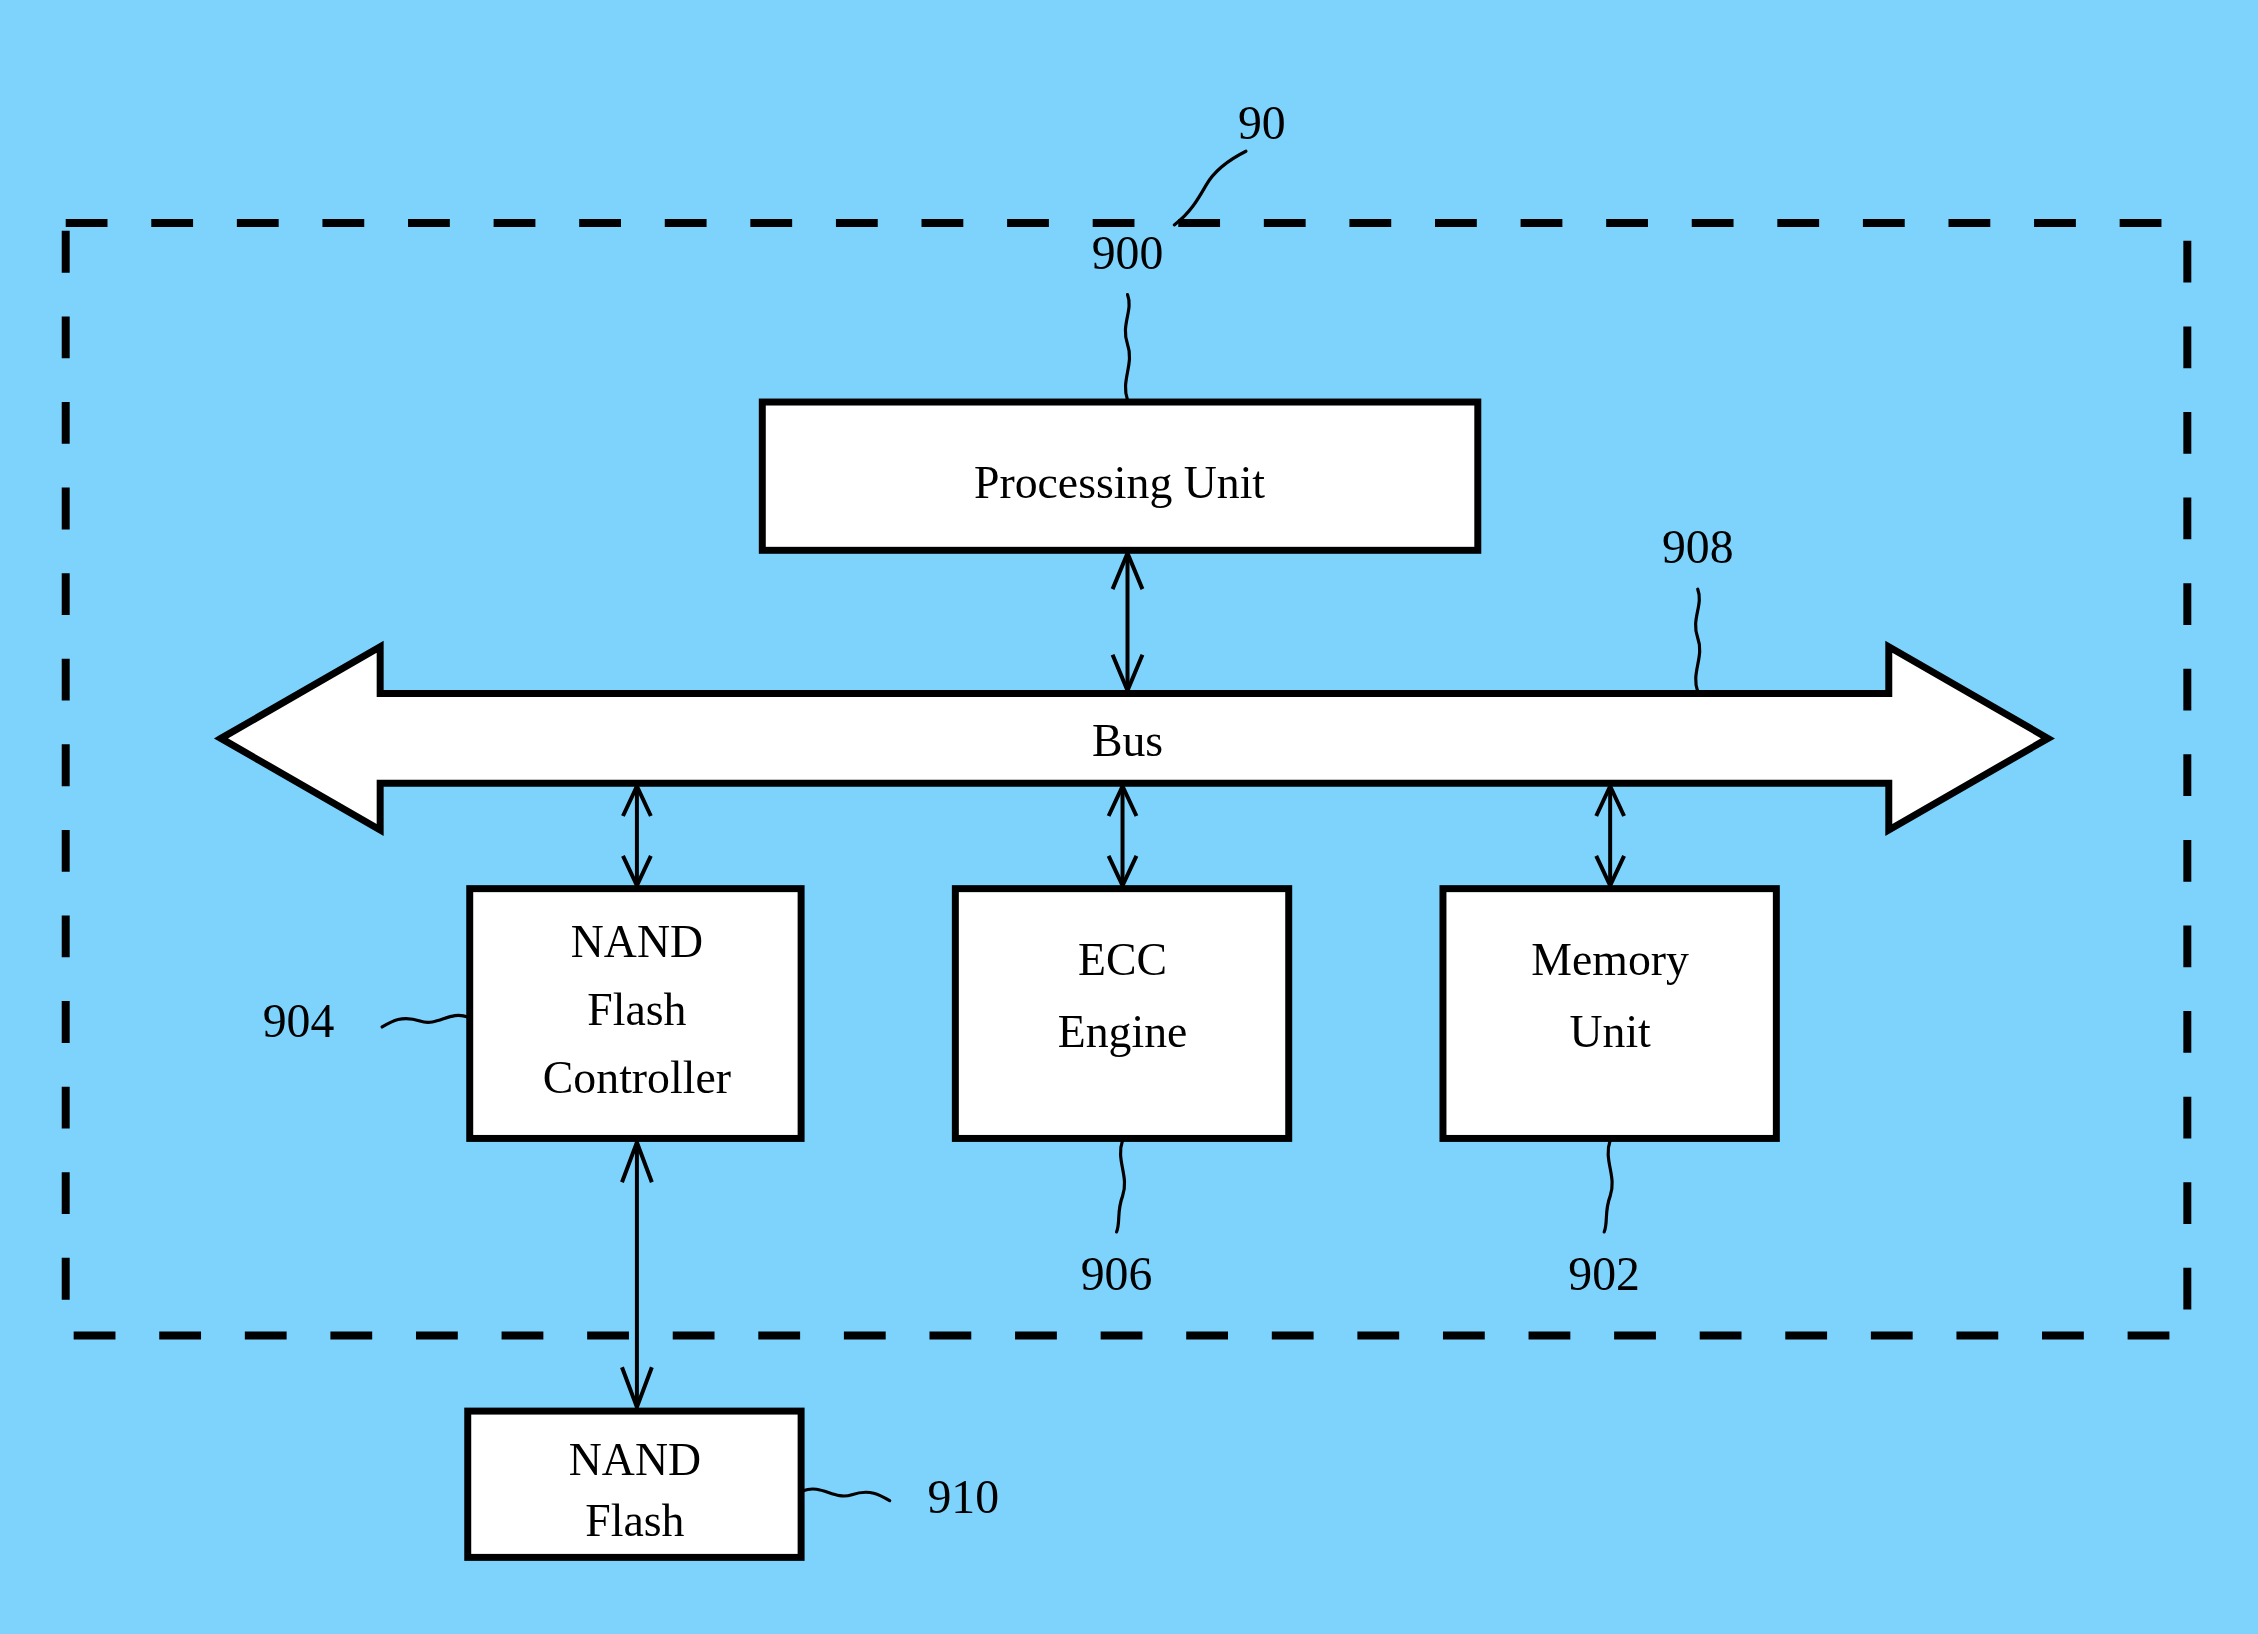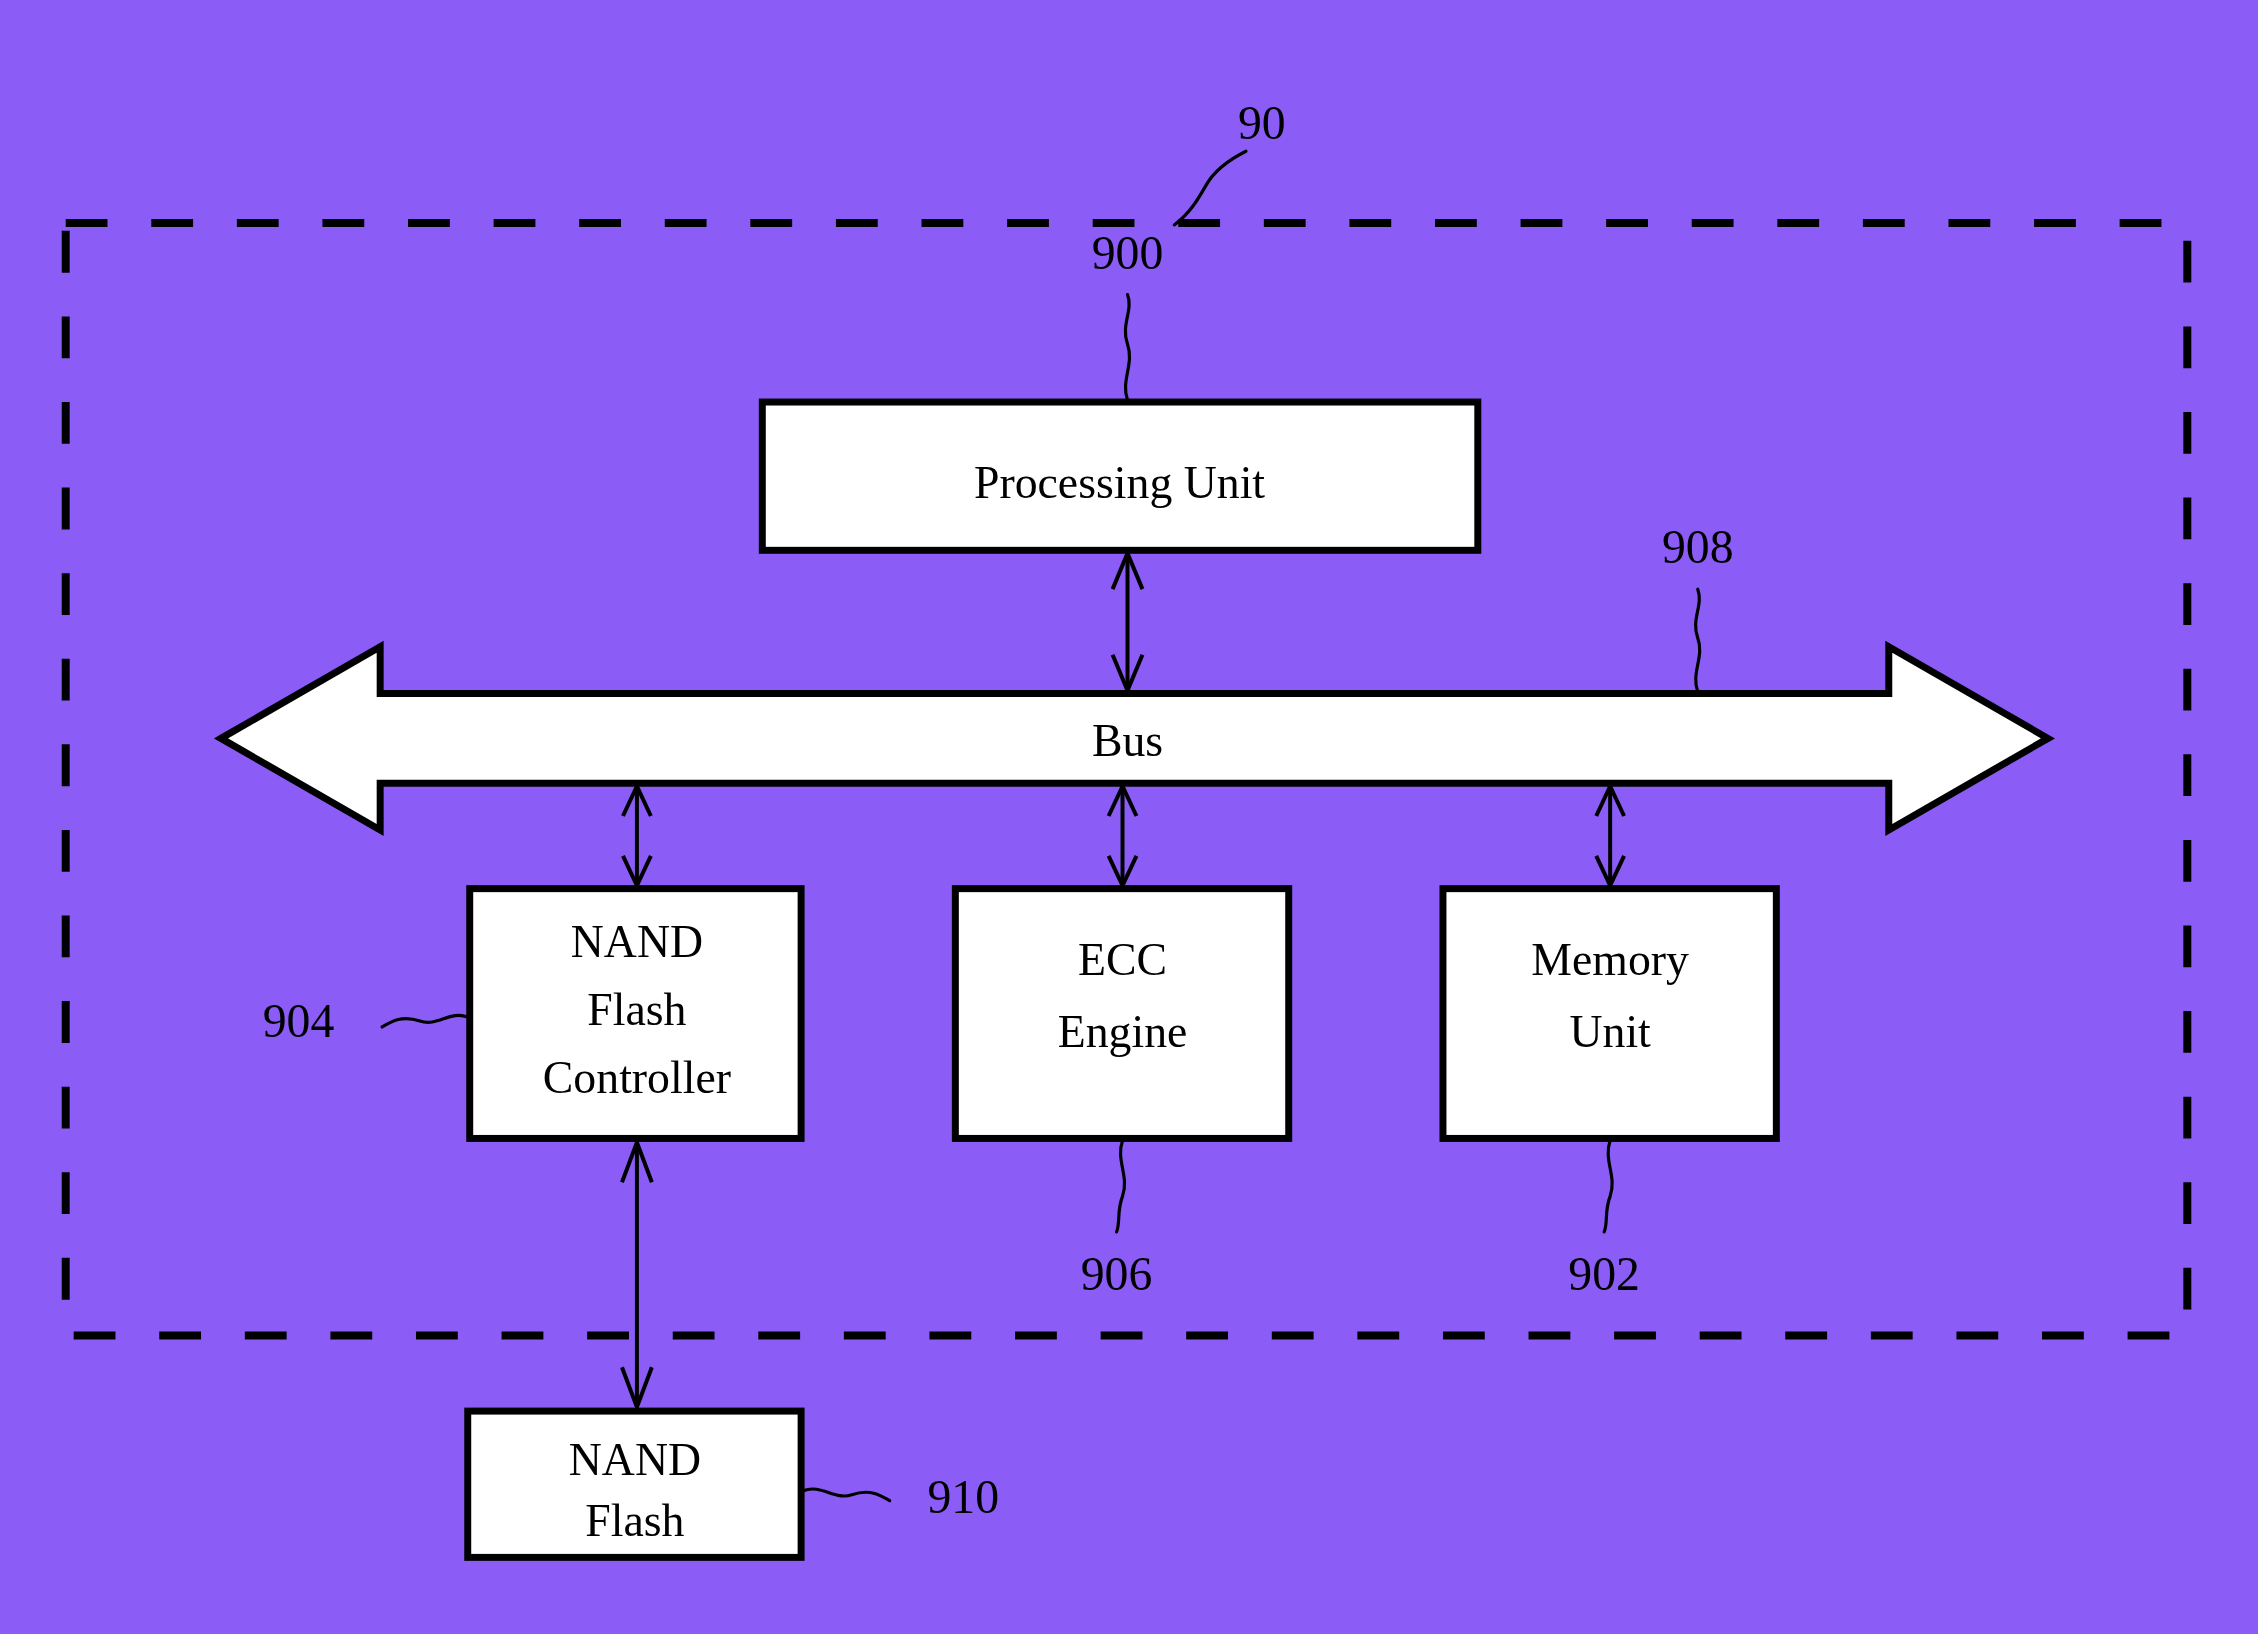--- a/index.html
+++ b/index.html
@@ -8,21 +8,21 @@
     padding: 0;
     background: #ffffff;
   }
   body {
     font-family: "Liberation Serif", "DejaVu Serif", serif;
   }
   #figure-root {
     position: relative;
     width: 2259px;
     height: 1635px;
-    background: #8b5cf6;
+    background: #7dd3fc;
     overflow: hidden;
   }
   #figure-svg {
     position: absolute;
     top: 0;
     left: 0;
     width: 2259px;
     height: 1635px;
     display: block;
   }

